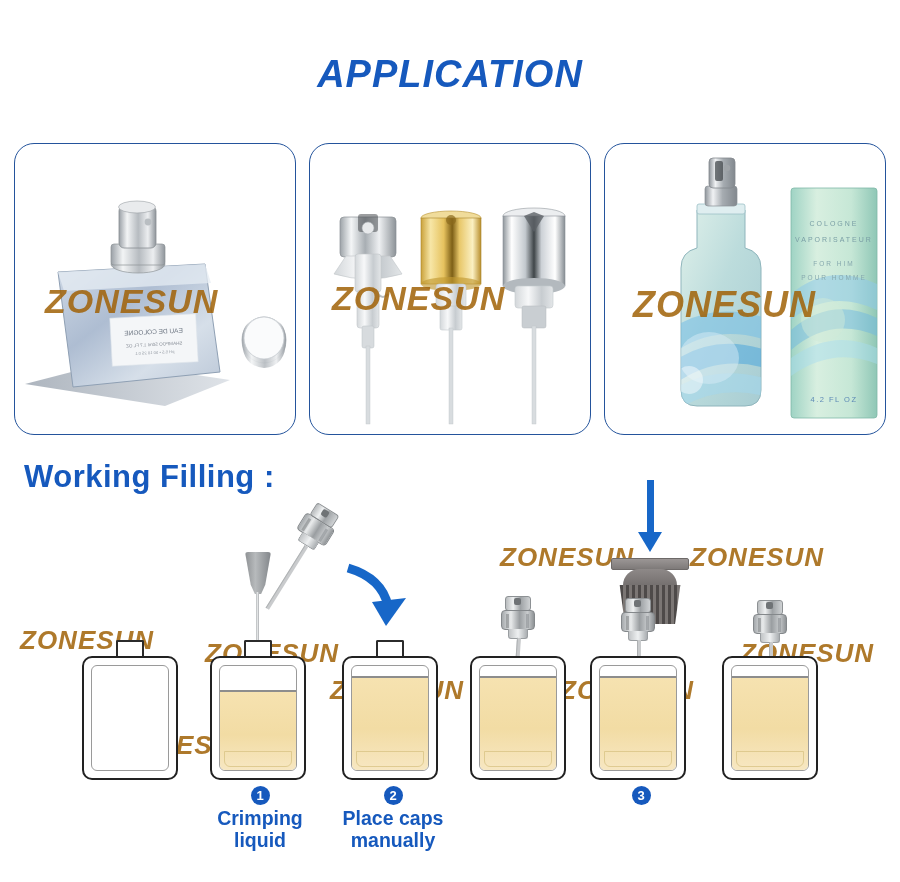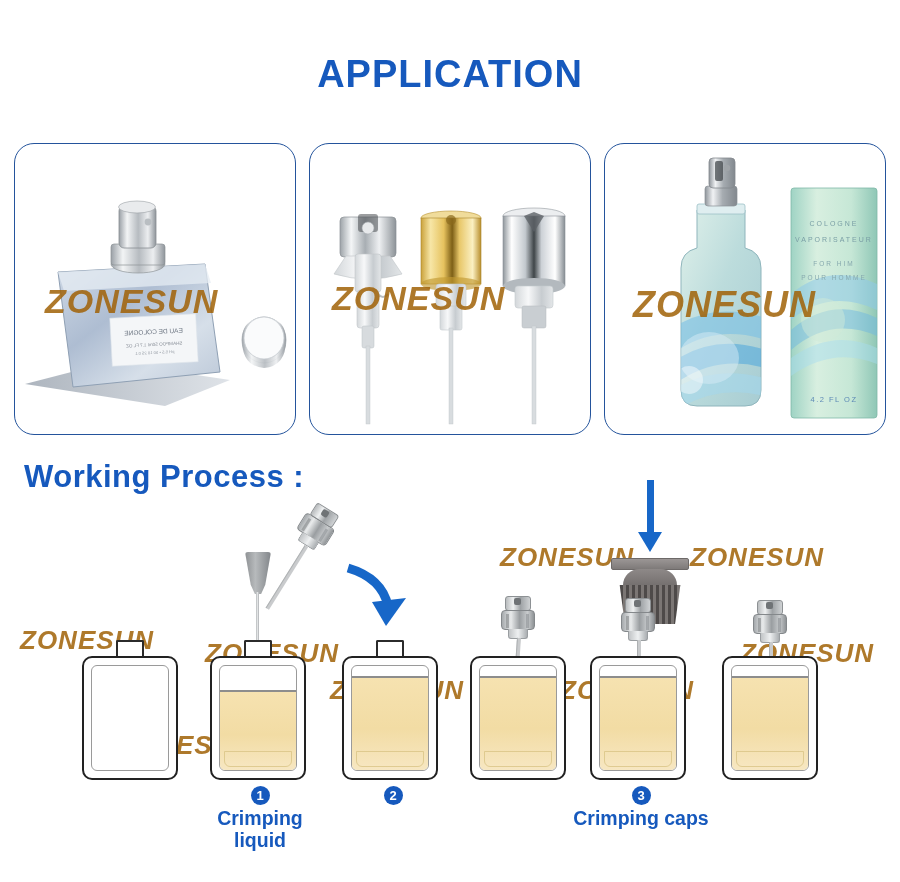--- a/index.html
+++ b/index.html
@@ -6,21 +6,21 @@
   body{
     width:900px;height:882px;background:#ffffff;
     font-family:"Liberation Sans","DejaVu Sans",sans-serif;
     overflow:hidden;position:relative;
   }
   .page{position:relative;width:900px;height:882px;}
 
   
   .app-title{
     position:absolute;left:0;top:53px;width:900px;text-align:center;
-    font-size:38px;font-weight:bold;letter-spacing:1px;color:#1659bd;
+    font-size:38px;font-weight:bold;letter-spacing:1px;color:#1659bd;font-style:italic;
   }
 
   
   .panels{position:absolute;left:14px;top:143px;width:872px;height:292px;
           display:flex;justify-content:space-between;}
   .panel{
     width:282px;height:292px;box-sizing:border-box;
     border:1.5px solid #24549c;border-radius:20px;background:#ffffff;
     position:relative;overflow:hidden;
   }
@@ -343,21 +343,21 @@
           <rect x="100" y="42" width="32" height="20" rx="3" fill="url(#metB)" stroke="#8b9196" stroke-width="0.7"></rect>
           <rect x="104" y="14" width="26" height="30" rx="4" fill="url(#metB)" stroke="#84898e" stroke-width="0.8"></rect>
           <rect x="110" y="17" width="8" height="20" rx="2" fill="#44494d" opacity="0.75"></rect>
           <circle cx="122" cy="24" r="3.2" fill="#9fa4a8"></circle>
         </svg>
         <div class="wm" style="left:28px;top:140px;font-size:36px;">ZONESUN</div>
       </div>
     </div>
   </div>
 
-  <div class="wp-title">Working Process :</div>
+  <div class="wp-title">Working Filling :</div>
 
   <div class="process">
 
     <div class="wm" style="left:118px;top:240px;font-size:26px;">ZONESUN</div>
     <div class="wm" style="left:205px;top:148px;font-size:26px;">ZONESUN</div>
     <div class="wm" style="left:330px;top:185px;font-size:26px;">ZONESUN</div>
     <div class="wm" style="left:500px;top:52px;font-size:26px;">ZONESUN</div>
     <div class="wm" style="left:560px;top:185px;font-size:26px;">ZONESUN</div>
     <div class="wm" style="left:690px;top:52px;font-size:26px;">ZONESUN</div>
     <div class="wm" style="left:740px;top:148px;font-size:26px;">ZONESUN</div>
@@ -479,21 +479,22 @@
   <div class="steps">
 
     <div class="step" style="left:190px;top:0;width:140px;">
       <div class="step-num">1</div>
       <div class="step-text">Crimping
 liquid</div>
     </div>
 
     <div class="step" style="left:318px;top:0;width:150px;">
       <div class="step-num">2</div>
+      <div class="step-text">Place caps
+manually</div>
     </div>
 
     <div class="step" style="left:555px;top:0;width:172px;">
       <div class="step-num">3</div>
-      <div class="step-text">Crimping caps</div>
     </div>
   </div>
 
 </div>
 
 </body></html>

